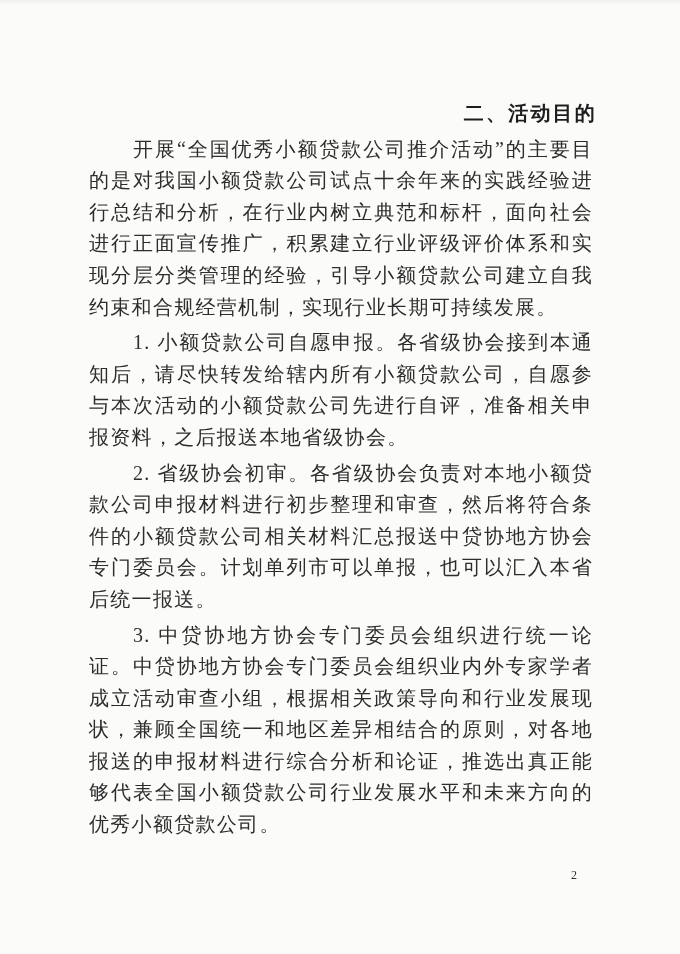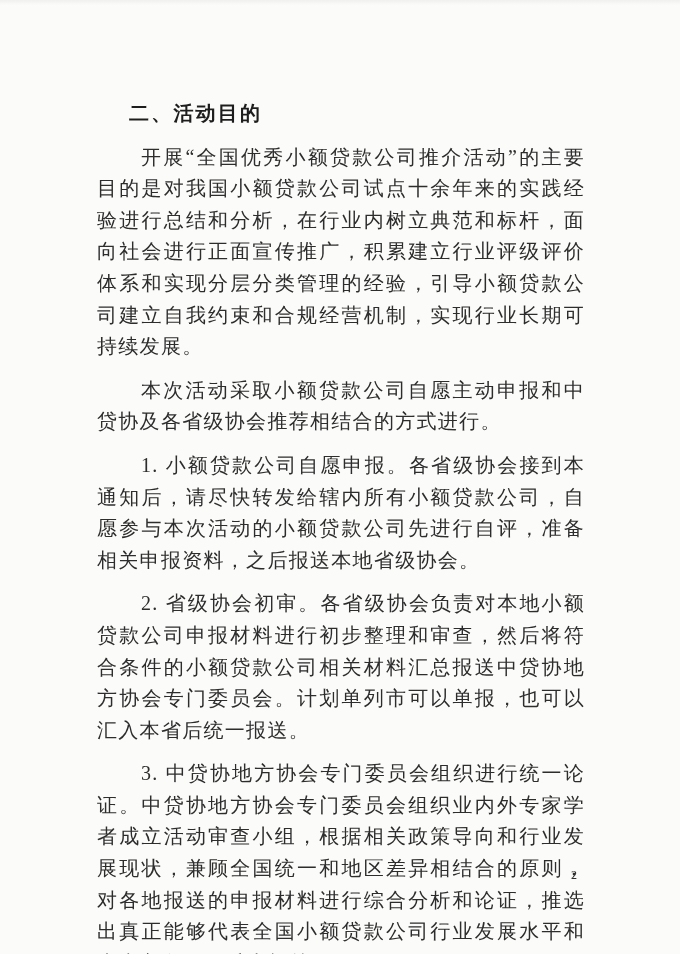--- a/index.html
+++ b/index.html
@@ -36,24 +36,24 @@
   }
   .doc-heading {
     font-family: "Liberation Sans", "DejaVu Sans", sans-serif;
     font-weight: bold;
     color: #1d1d1d;
     text-indent: 2.2em;
     letter-spacing: 2.2px;
     margin: 0;
     font-size: 20px;
     line-height: 31.6px;
-    text-align: left;
+    text-align: right;
   }
   .doc-paragraph {
-    margin: 12px;
+    margin: 4px;
     text-indent: 2.2em;
   }
   .page-number {
     position: absolute;
     left: 566px;
     top: 868px;
     width: 16px;
     text-align: center;
     font-size: 12px;
     color: #2f2f2f;
@@ -61,19 +61,18 @@
   }
 </style>
 </head>
 <body>
 
 <div class="scan-edge"></div>
 
 <div class="page-content">
   <h2 class="doc-heading">二、活动目的</h2>
   <p class="doc-paragraph">开展“全国优秀小额贷款公司推介活动”的主要目的是对我国小额贷款公司试点十余年来的实践经验进行总结和分析，在行业内树立典范和标杆，面向社会进行正面宣传推广，积累建立行业评级评价体系和实现分层分类管理的经验，引导小额贷款公司建立自我约束和合规经营机制，实现行业长期可持续发展。</p>
-  <p class="doc-paragraph">本次活动采取小额贷款公司自愿主动申报和中贷协及各省级协会推荐相结合的方式进行。</p>
   <p class="doc-paragraph">1. 小额贷款公司自愿申报。各省级协会接到本通知后，请尽快转发给辖内所有小额贷款公司，自愿参与本次活动的小额贷款公司先进行自评，准备相关申报资料，之后报送本地省级协会。</p>
   <p class="doc-paragraph">2. 省级协会初审。各省级协会负责对本地小额贷款公司申报材料进行初步整理和审查，然后将符合条件的小额贷款公司相关材料汇总报送中贷协地方协会专门委员会。计划单列市可以单报，也可以汇入本省后统一报送。</p>
   <p class="doc-paragraph">3. 中贷协地方协会专门委员会组织进行统一论证。中贷协地方协会专门委员会组织业内外专家学者成立活动审查小组，根据相关政策导向和行业发展现状，兼顾全国统一和地区差异相结合的原则，对各地报送的申报材料进行综合分析和论证，推选出真正能够代表全国小额贷款公司行业发展水平和未来方向的优秀小额贷款公司。</p>
 </div>
 
 <div class="page-number">2</div>
 
 </body></html>

